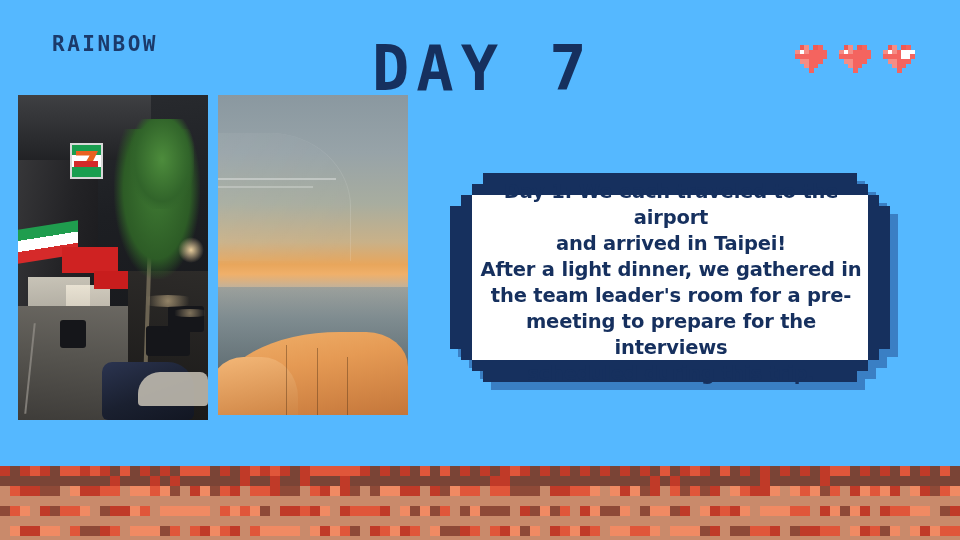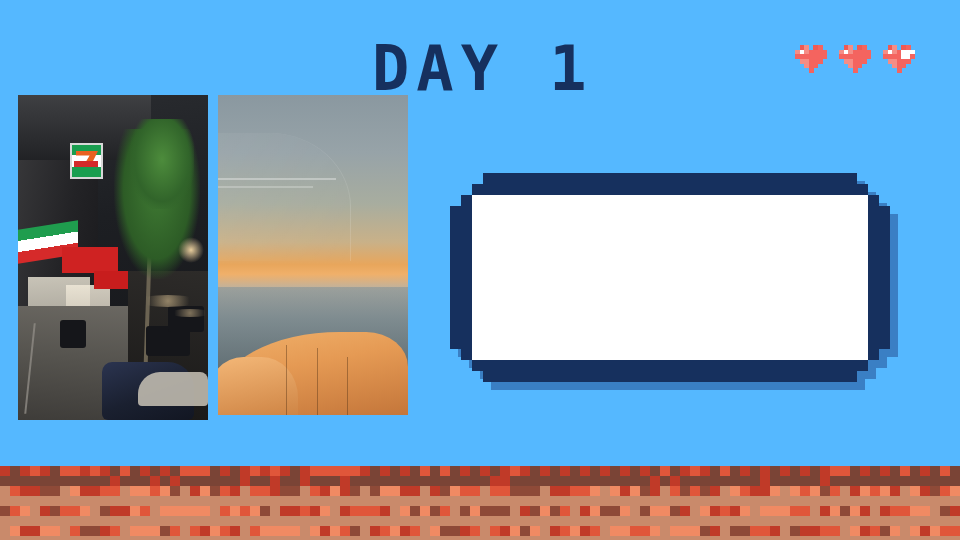--- a/index.html
+++ b/index.html
@@ -163,23 +163,24 @@
   
   .bricks { position:absolute; left:0; top:466px; width:960px; height:74px; }
   .bpx { position:absolute; }
 </style>
 </head>
 <body>
 
 <div class="slide">
 
   <div class="brand">
+    <span>RAINBOW</span>
   </div>
 
-  <div class="title">DAY 1</div>
+  <div class="title">DAY 7</div>
 
   <div class="hearts" id="hearts">
       <div class="heart">
         <i style="left: 4.57143px; top: 0px; width: 5px; height: 5px; background: rgb(239, 90, 84);"></i>
         <i style="left: 9.14286px; top: 0px; width: 5px; height: 5px; background: rgb(245, 141, 134);"></i>
         <i style="left: 18.2857px; top: 0px; width: 5px; height: 5px; background: rgb(239, 90, 84);"></i>
         <i style="left: 22.8571px; top: 0px; width: 5px; height: 5px; background: rgb(244, 100, 95);"></i>
         <i style="left: 0px; top: 4.57143px; width: 5px; height: 5px; background: rgb(245, 141, 134);"></i>
         <i style="left: 4.57143px; top: 4.57143px; width: 5px; height: 5px; background: rgb(255, 255, 255);"></i>
         <i style="left: 9.14286px; top: 4.57143px; width: 5px; height: 5px; background: rgb(245, 141, 134);"></i>
@@ -1777,20 +1778,26 @@
         <div class="layer border-l" style="left: 308px; top: 198px; width: 11px; height: 11px;"></div>
         <div class="layer border-l" style="left: 319px; top: 198px; width: 11px; height: 11px;"></div>
         <div class="layer border-l" style="left: 330px; top: 198px; width: 11px; height: 11px;"></div>
         <div class="layer border-l" style="left: 341px; top: 198px; width: 11px; height: 11px;"></div>
         <div class="layer border-l" style="left: 352px; top: 198px; width: 11px; height: 11px;"></div>
         <div class="layer border-l" style="left: 363px; top: 198px; width: 11px; height: 11px;"></div>
         <div class="layer border-l" style="left: 374px; top: 198px; width: 11px; height: 11px;"></div>
         <div class="layer border-l" style="left: 385px; top: 198px; width: 11px; height: 11px;"></div>
         <div class="layer border-l" style="left: 396px; top: 198px; width: 11px; height: 11px;"></div>
       </div>
+    <div class="boxtext">Day 1: We each traveled to the airport
+and arrived in Taipei!
+After a light dinner, we gathered in
+the team leader's room for a pre-
+meeting to prepare for the interviews
+scheduled during this trip.</div>
   </div>
 
   <div class="bricks" id="bricks">
       <div class="bpx" style="left: 0px; top: 0px; width: 10px; height: 10px; background: rgb(192, 58, 40);"></div>
       <div class="bpx" style="left: 10px; top: 0px; width: 10px; height: 10px; background: rgb(122, 68, 54);"></div>
       <div class="bpx" style="left: 20px; top: 0px; width: 10px; height: 10px; background: rgb(192, 58, 40);"></div>
       <div class="bpx" style="left: 30px; top: 0px; width: 10px; height: 10px; background: rgb(224, 86, 58);"></div>
       <div class="bpx" style="left: 40px; top: 0px; width: 10px; height: 10px; background: rgb(192, 58, 40);"></div>
       <div class="bpx" style="left: 50px; top: 0px; width: 10px; height: 10px; background: rgb(122, 68, 54);"></div>
       <div class="bpx" style="left: 60px; top: 0px; width: 10px; height: 10px; background: rgb(224, 86, 58);"></div>

